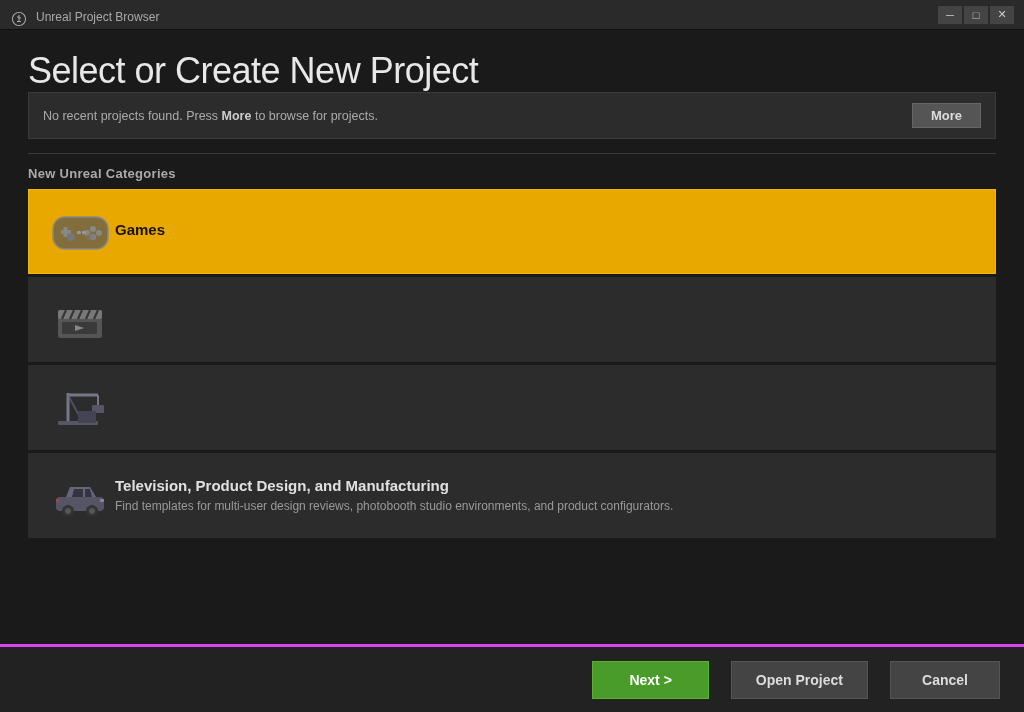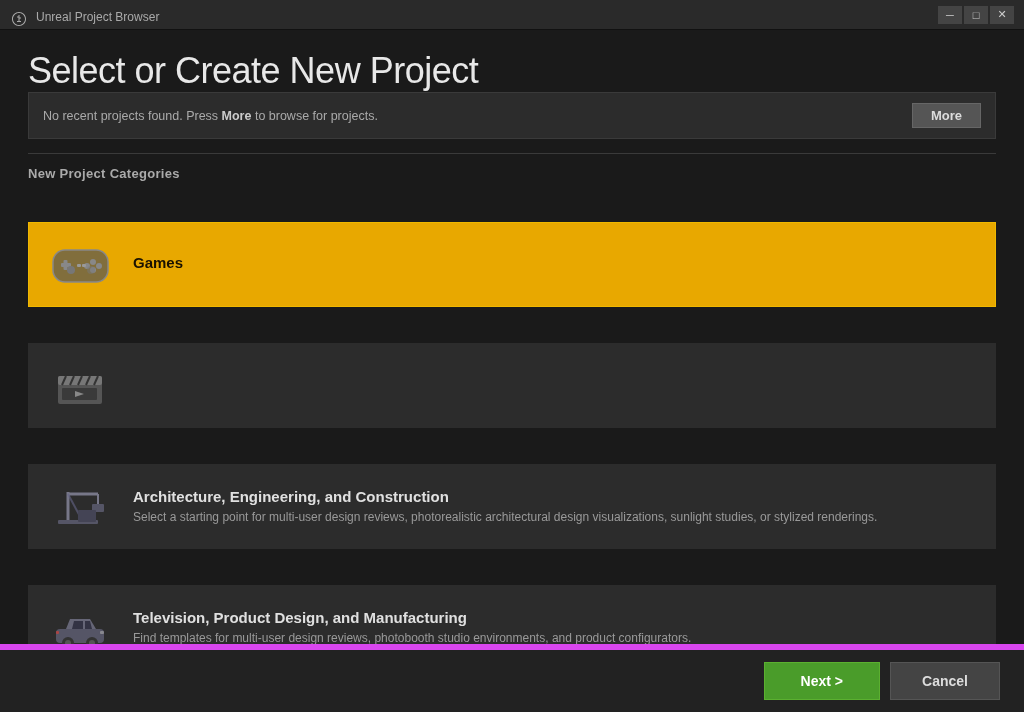--- a/index.html
+++ b/index.html
@@ -124,22 +124,20 @@
       gap: 3px;
     }
 
     .category-item {
       display: flex;
       align-items: center;
       padding: 14px 16px;
       cursor: pointer;
       border: 1px solid transparent;
       background: #2c2c2c;
-      gap: 18px;
-      margin-top: 33px;
     }
     .category-item.selected {
       background: #e8a800;
       border-color: #f0b800;
     }
     .category-item.selected .category-title {
       color: #1a1200;
       font-weight: 700;
     }
     .category-item.selected .category-desc {
@@ -172,26 +170,26 @@
     }
 
     
     .bottom-bar {
       position: absolute;
       bottom: 0;
       left: 0;
       right: 0;
       height: 68px;
       background: #222;
-      border-top: 6px solid #d946ef;
+      border-top: 3px solid #d946ef;
       display: flex;
       align-items: center;
       justify-content: flex-end;
       padding: 0 24px;
-      gap: 10px;
+      gap: 22px;
     }
 
     .btn-next {
       background: #4a9c2a;
       border: 1px solid #5bb030;
       color: #fff;
       font-size: 14px;
       font-weight: 700;
       padding: 10px 36px;
       cursor: pointer;
@@ -237,21 +235,21 @@
 
   <div class="recent-projects-bar">
     <span class="recent-projects-text">
       <span>No recent projects found. Press </span><strong>More</strong><span> to browse for projects.</span>
     </span>
     <button class="more-btn">More</button>
   </div>
 
   <hr class="divider">
 
-  <div class="section-label">New Project Categories</div>
+  <div class="section-label">New Unreal Categories</div>
 
   <div class="categories-list">
 
     <div class="category-item selected">
       <div class="category-icon">
         <svg width="65" height="50" viewBox="0 0 65 50">
           <rect x="5" y="10" width="55" height="32" rx="12" fill="#555" opacity="0.7"></rect>
           <rect x="5" y="10" width="55" height="32" rx="12" fill="none" stroke="#888" stroke-width="1.5"></rect>
 
           <rect x="13" y="23" width="10" height="4" rx="1" fill="#888"></rect>
@@ -302,24 +300,20 @@
           <line x1="20" y1="40" x2="20" y2="10" stroke="#778" stroke-width="3"></line>
           <line x1="20" y1="12" x2="50" y2="12" stroke="#778" stroke-width="3"></line>
           <line x1="20" y1="12" x2="35" y2="40" stroke="#668" stroke-width="2" opacity="0.6"></line>
           <line x1="50" y1="12" x2="50" y2="22" stroke="#778" stroke-width="2"></line>
           <rect x="44" y="22" width="12" height="8" rx="1" fill="#556"></rect>
 
           <rect x="10" y="38" width="40" height="4" rx="1" fill="#556"></rect>
           <rect x="30" y="28" width="18" height="12" rx="1" fill="#445"></rect>
         </svg>
       </div>
-      <div class="category-text">
-        <div class="category-title">Architecture, Engineering, and Construction</div>
-        <div class="category-desc">Select a starting point for multi-user design reviews, photorealistic architectural design visualizations, sunlight studies, or stylized renderings.</div>
-      </div>
     </div>
 
     <div class="category-item">
       <div class="category-icon">
         <svg width="65" height="50" viewBox="0 0 65 50">
 
           <rect x="8" y="26" width="48" height="14" rx="4" fill="#556"></rect>
 
           <path d="M18 26 L22 16 L42 16 L48 26 Z" fill="#667" rx="2"></path>
 
@@ -340,14 +334,15 @@
         <div class="category-title">Television, Product Design, and Manufacturing</div>
         <div class="category-desc">Find templates for multi-user design reviews, photobooth studio environments, and product configurators.</div>
       </div>
     </div>
 
   </div>
 </div>
 
 <div class="bottom-bar">
   <button class="btn-next">Next &gt;</button>
+  <button class="btn-secondary">Open Project</button>
   <button class="btn-secondary">Cancel</button>
 </div>
 
 </body></html>

